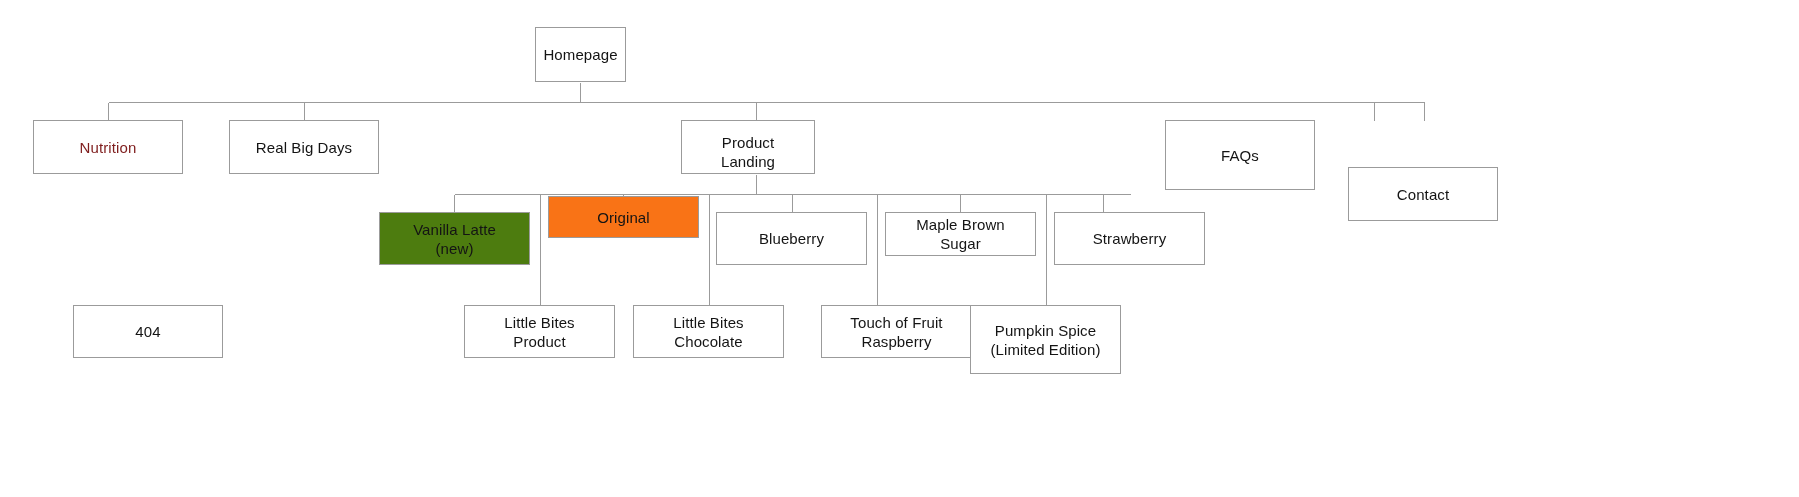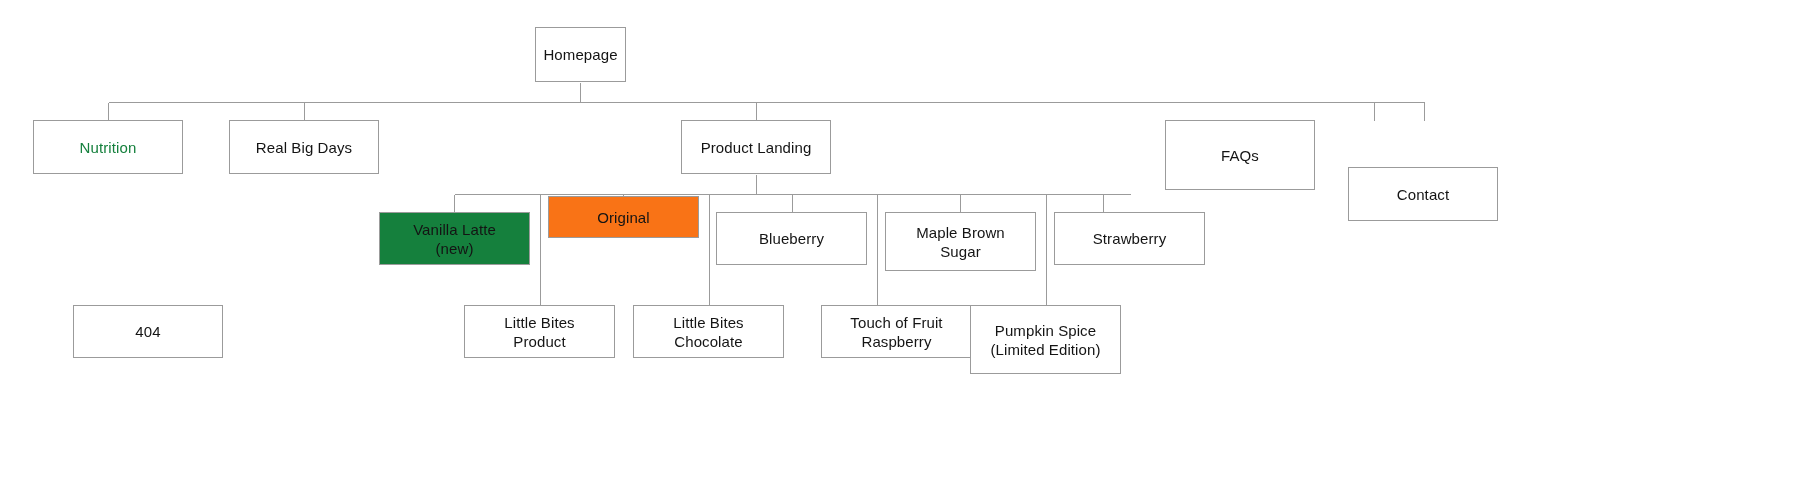--- a/index.html
+++ b/index.html
@@ -70,45 +70,45 @@
       <line x1="540.5" y1="194.5" x2="540.5" y2="305.5" stroke="#9b9b9b" stroke-width="1" shape-rendering="crispEdges"></line>
       <line x1="709.5" y1="194.5" x2="709.5" y2="305.5" stroke="#9b9b9b" stroke-width="1" shape-rendering="crispEdges"></line>
       <line x1="877.5" y1="194.5" x2="877.5" y2="305.5" stroke="#9b9b9b" stroke-width="1" shape-rendering="crispEdges"></line>
       <line x1="1046.5" y1="194.5" x2="1046.5" y2="305.5" stroke="#9b9b9b" stroke-width="1" shape-rendering="crispEdges"></line>
     </svg>
 
   <div id="node-layer">
       <div class="node" style="left: 535px; top: 27px; width: 91px; height: 55px; border-color: rgb(155, 155, 155); background: rgb(255, 255, 255); color: rgb(20, 20, 20);">
         <span class="node-label">Homepage</span>
       </div>
-      <div class="node" style="left: 33px; top: 120px; width: 150px; height: 54px; border-color: rgb(155, 155, 155); background: rgb(255, 255, 255); color: #15803d;">
+      <div class="node" style="left: 33px; top: 120px; width: 150px; height: 54px; border-color: rgb(155, 155, 155); background: rgb(255, 255, 255); color: #7f1d1d;">
         <span class="node-label">Nutrition</span>
       </div>
       <div class="node" style="left: 229px; top: 120px; width: 150px; height: 54px; border-color: rgb(155, 155, 155); background: rgb(255, 255, 255); color: rgb(20, 20, 20);">
         <span class="node-label">Real Big Days</span>
       </div>
-      <div class="node" style="left: 681px; top: 120px; width: 150px; height: 54px; border-color: rgb(155, 155, 155); background: rgb(255, 255, 255); color: rgb(20, 20, 20);">
+      <div class="node" style="left: 681px; top: 120px; width: 134px; height: 54px; border-color: rgb(155, 155, 155); background: rgb(255, 255, 255); color: rgb(20, 20, 20); align-items: flex-end;">
         <span class="node-label">Product Landing</span>
       </div>
       <div class="node" style="left: 1165px; top: 120px; width: 150px; height: 70px; border-color: rgb(155, 155, 155); background: rgb(255, 255, 255); color: rgb(20, 20, 20);">
         <span class="node-label">FAQs</span>
       </div>
       <div class="node" style="left: 1348px; top: 120px; width: 150px; height: 54px; border-color: rgb(155, 155, 155); background: rgb(255, 255, 255); color: rgb(20, 20, 20); margin-top: 47px;">
         <span class="node-label">Contact</span>
       </div>
-      <div class="node" style="left: 379px; top: 212px; width: 151px; height: 53px; border-color: rgb(155, 155, 155); background: #15803d; color: rgb(20, 20, 20);">
+      <div class="node" style="left: 379px; top: 212px; width: 151px; height: 53px; border-color: rgb(155, 155, 155); background: #4d7c0f; color: rgb(20, 20, 20);">
         <span class="node-label">Vanilla Latte (new)</span>
       </div>
       <div class="node" style="left: 548px; top: 196px; width: 151px; height: 42px; border-color: rgb(155, 155, 155); background: #f97316; color: rgb(20, 20, 20);">
         <span class="node-label">Original</span>
       </div>
       <div class="node" style="left: 716px; top: 212px; width: 151px; height: 53px; border-color: rgb(155, 155, 155); background: rgb(255, 255, 255); color: rgb(20, 20, 20);">
         <span class="node-label">Blueberry</span>
       </div>
-      <div class="node" style="left: 885px; top: 212px; width: 151px; height: 59px; border-color: rgb(155, 155, 155); background: rgb(255, 255, 255); color: rgb(20, 20, 20);">
+      <div class="node" style="left: 885px; top: 212px; width: 151px; height: 44px; border-color: rgb(155, 155, 155); background: rgb(255, 255, 255); color: rgb(20, 20, 20);">
         <span class="node-label">Maple Brown Sugar</span>
       </div>
       <div class="node" style="left: 1054px; top: 212px; width: 151px; height: 53px; border-color: rgb(155, 155, 155); background: rgb(255, 255, 255); color: rgb(20, 20, 20);">
         <span class="node-label">Strawberry</span>
       </div>
       <div class="node" style="left: 33px; top: 305px; width: 150px; height: 53px; border-color: rgb(155, 155, 155); background: rgb(255, 255, 255); color: rgb(20, 20, 20); margin-left: 40px;">
         <span class="node-label">404</span>
       </div>
       <div class="node" style="left: 464px; top: 305px; width: 151px; height: 53px; border-color: rgb(155, 155, 155); background: rgb(255, 255, 255); color: rgb(20, 20, 20);">
         <span class="node-label">Little Bites Product</span>

